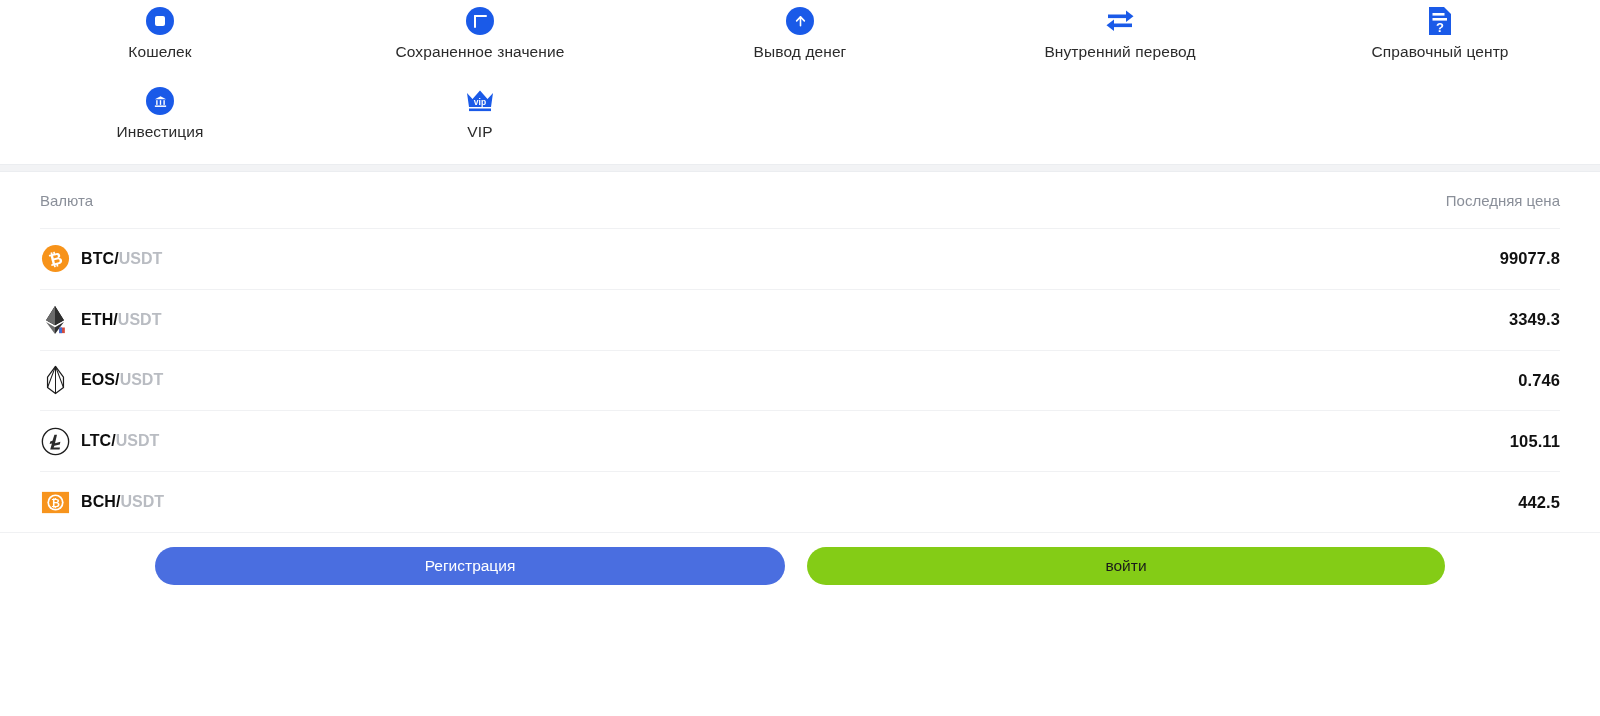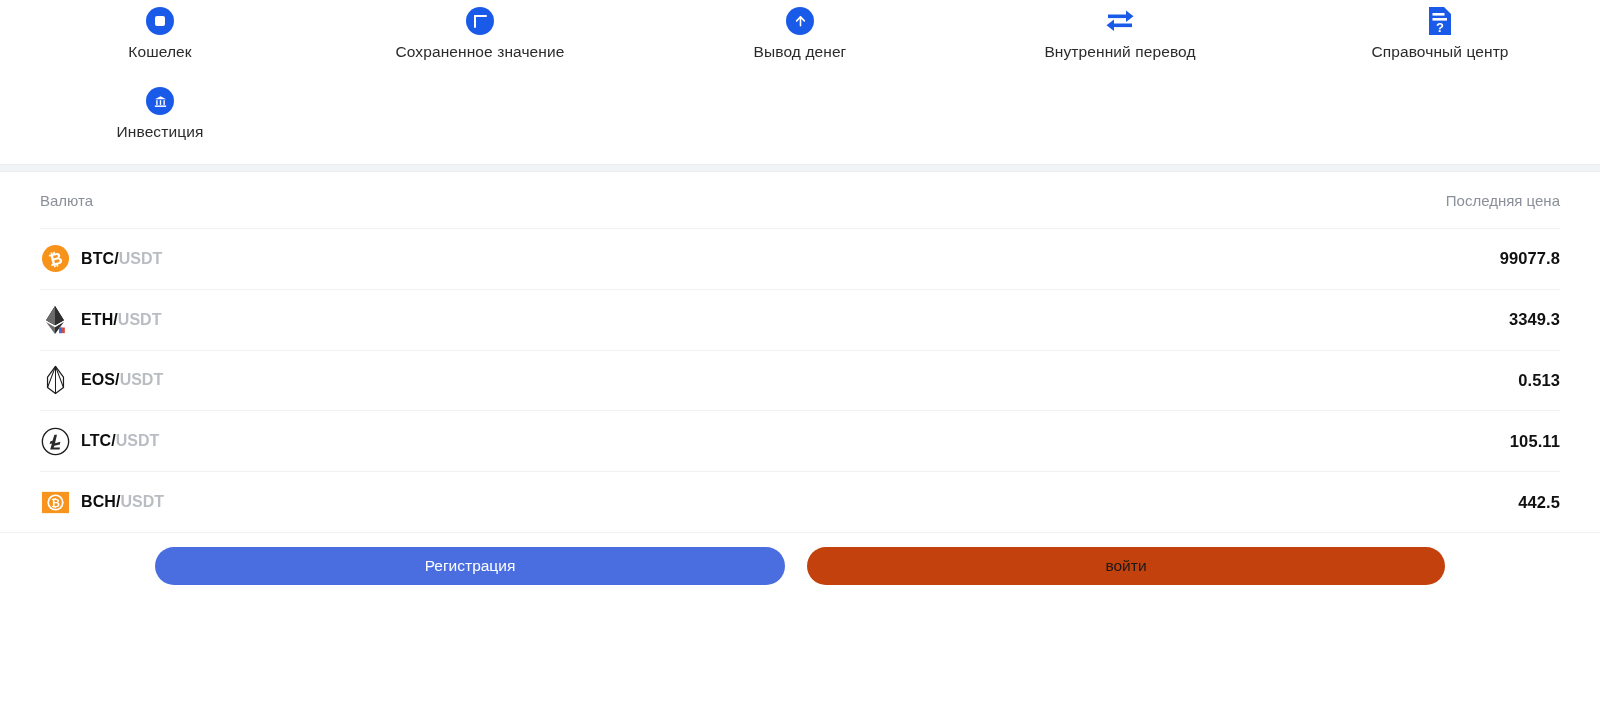--- a/index.html
+++ b/index.html
@@ -158,21 +158,21 @@
     cursor: pointer;
     font-family: inherit;
   }
   .btn-register {
     width: 630px;
     background: #4a6ee0;
     color: #ffffff;
   }
   .btn-login {
     width: 638px;
-    background: #c2410c;
+    background: #84cc16;
     color: #1a1a1a;
   }
 </style>
 </head>
 <body>
 
 <div class="quick-grid">
 
   <div class="quick-item">
     <div class="quick-icon">
@@ -239,20 +239,30 @@
           <rect x="3.4" y="6.6" width="1.5" height="5" fill="#fff"></rect>
           <rect x="7.25" y="6.6" width="1.5" height="5" fill="#fff"></rect>
           <rect x="11.1" y="6.6" width="1.5" height="5" fill="#fff"></rect>
           <rect x="2" y="12.2" width="12" height="1.6" fill="#fff"></rect>
         </svg>
       </div>
     </div>
     <div class="quick-label">Инвестиция</div>
   </div>
 
+  <div class="quick-item">
+    <div class="quick-icon">
+      <svg width="32" height="28" viewBox="0 0 32 28" aria-hidden="true">
+        <path d="M3 6 L8.5 12 L16 3.5 L23.5 12 L29 6 L27 20 H5 Z" fill="#1a5ae8"></path>
+        <text x="16" y="18" font-family="Liberation Sans, sans-serif" font-size="8.5" font-weight="700" fill="#fff" text-anchor="middle">vip</text>
+        <rect x="5" y="21.5" width="22" height="2.6" fill="#1a5ae8"></rect>
+      </svg>
+    </div>
+    <div class="quick-label">VIP</div>
+  </div>
 
 </div>
 
 <div class="section-divider"></div>
 
 <div class="market">
 
   <div class="market-head">
     <div class="th">Валюта</div>
     <div class="th">Последняя цена</div>
@@ -295,21 +305,21 @@
       <span class="coin-icon">
         <svg width="23" height="30" viewBox="0 0 24 32" aria-hidden="true">
           <path d="M12 1.5 L20.5 13 L20.5 24 L12 30.5 L3.5 24 L3.5 13 Z" fill="#fff" stroke="#1d1d1d" stroke-width="1.3" stroke-linejoin="round"></path>
           <path d="M12 1.5 L12 30.5" stroke="#1d1d1d" stroke-width="1.1"></path>
           <path d="M12 1.5 L3.5 24" stroke="#1d1d1d" stroke-width="1.1" fill="none"></path>
           <path d="M12 1.5 L20.5 24" stroke="#1d1d1d" stroke-width="1.1" fill="none"></path>
         </svg>
       </span>
       <span><span class="coin-sym">EOS</span><span class="coin-sym">/</span><span class="coin-quote">USDT</span></span>
     </div>
-    <div class="coin-price">0.513</div>
+    <div class="coin-price">0.746</div>
   </div>
 
   <div class="coin-row">
     <div class="coin-left">
       <span class="coin-icon">
         <svg width="29" height="29" viewBox="0 0 30 30" aria-hidden="true">
           <circle cx="15" cy="15" r="13.6" fill="#fff" stroke="#1d1d1d" stroke-width="1.4"></circle>
           <path d="M13.6 7 L17 7 L14.4 18.4 L21.5 16.5 L20.8 19.9 L13.6 21.8 L12.5 24 L21 24 L20.4 26.5 L8 26.5 L10.3 18.6 L7.3 19.4 L8 16.1 L11 15.2 Z" fill="#2b2b2b" transform="scale(0.78) translate(4.2,3.2)"></path>
         </svg>
       </span>

